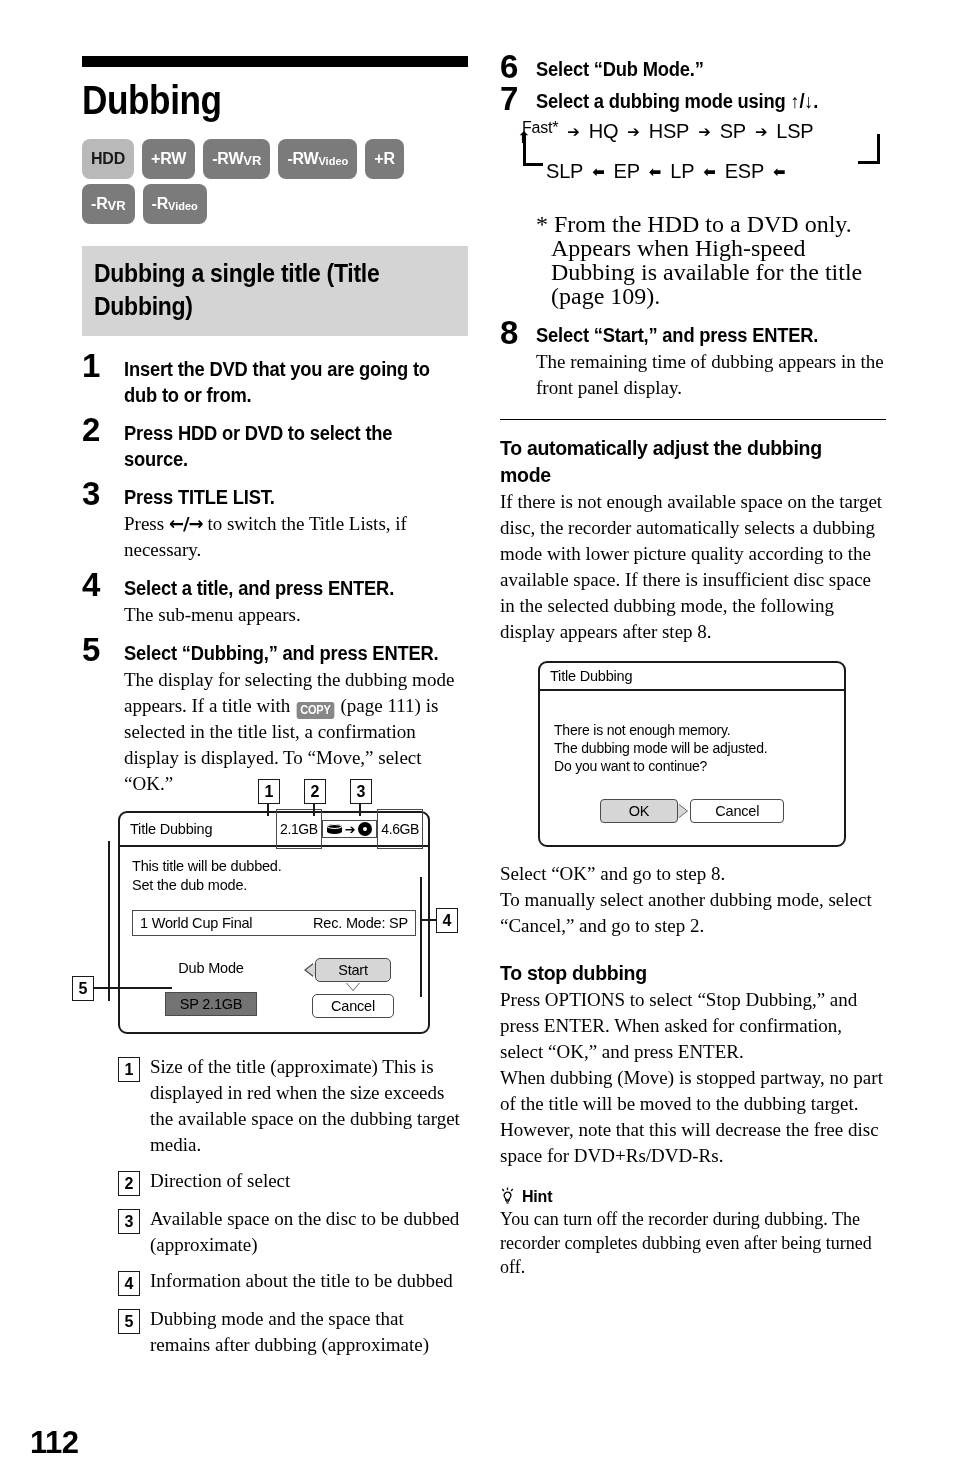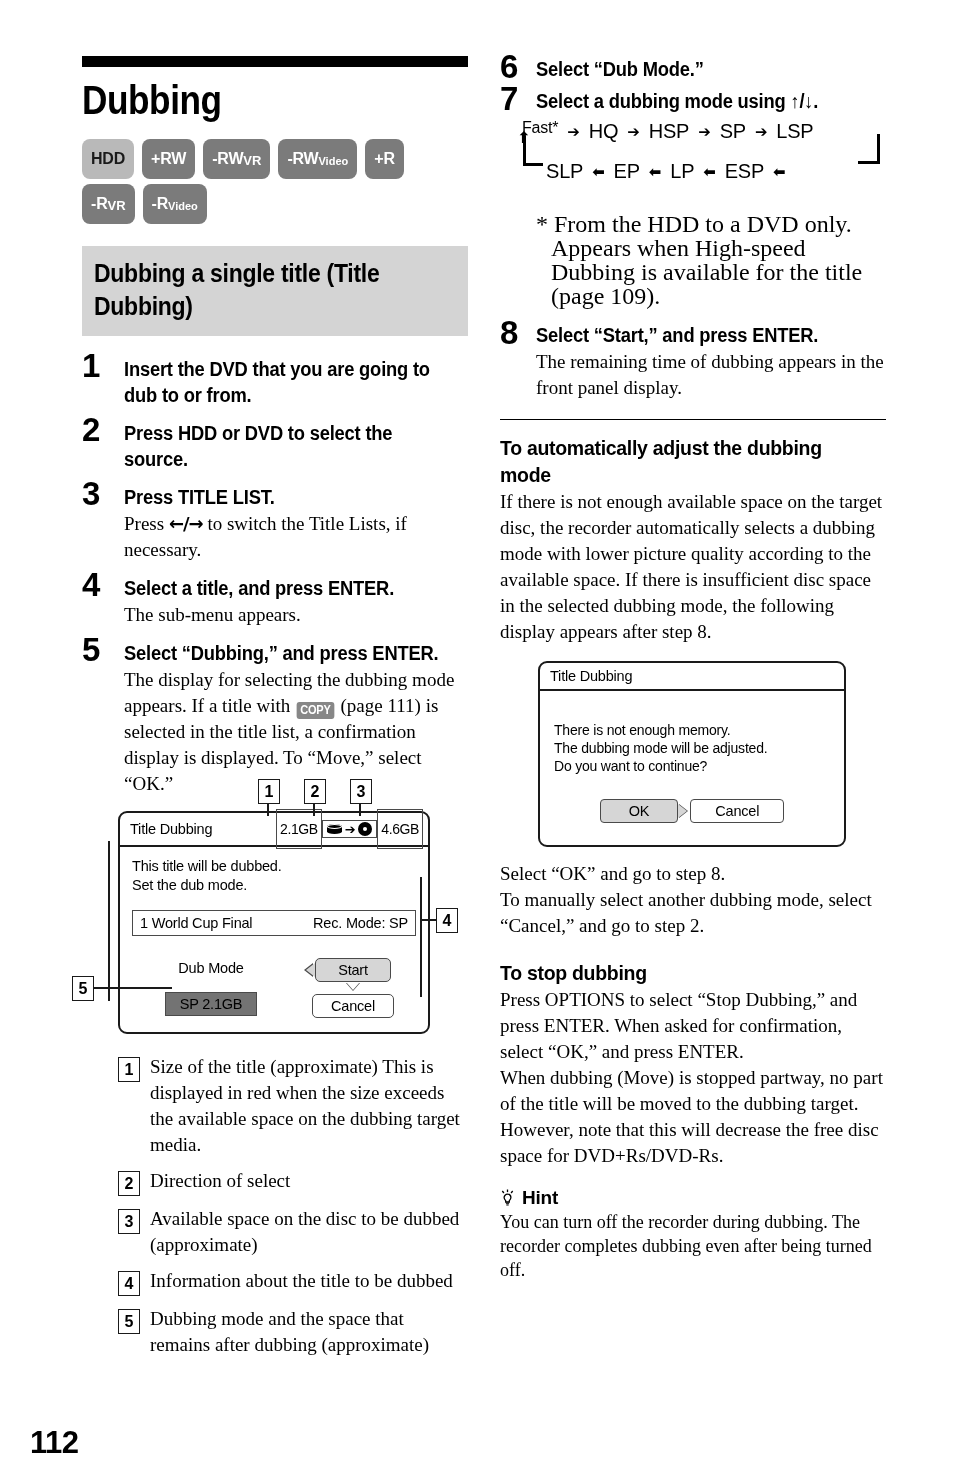--- a/index.html
+++ b/index.html
@@ -598,21 +598,21 @@
   }
   .bulb {
     position: relative;
     width: 15px;
     height: 19px;
     flex: 0 0 auto;
   }
   .hint-label {
     font-family: "Liberation Sans", sans-serif;
     font-weight: bold;
-    font-size: 19px;
+    font-size: 16px;
     letter-spacing: -0.2px;
   }
   .hint-body {
     font-family: "Liberation Serif", serif;
     font-size: 18px;
     line-height: 24px;
   }
 </style>
 </head>
 <body>

